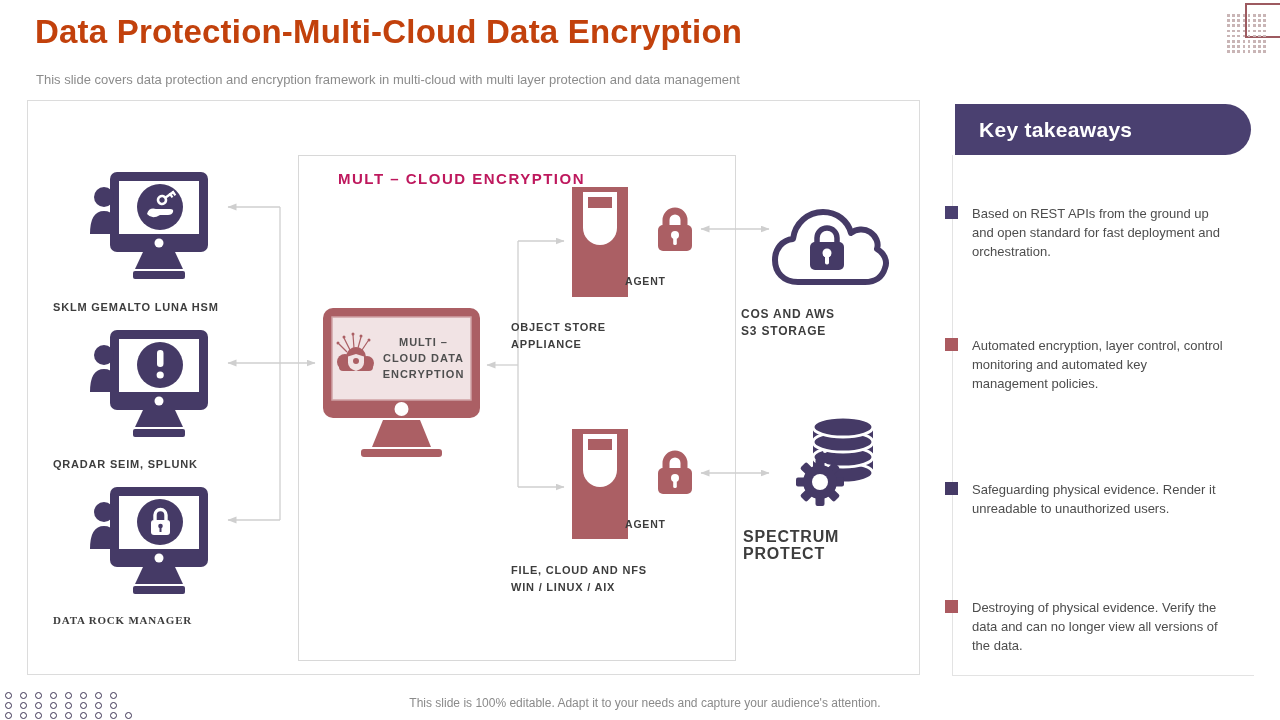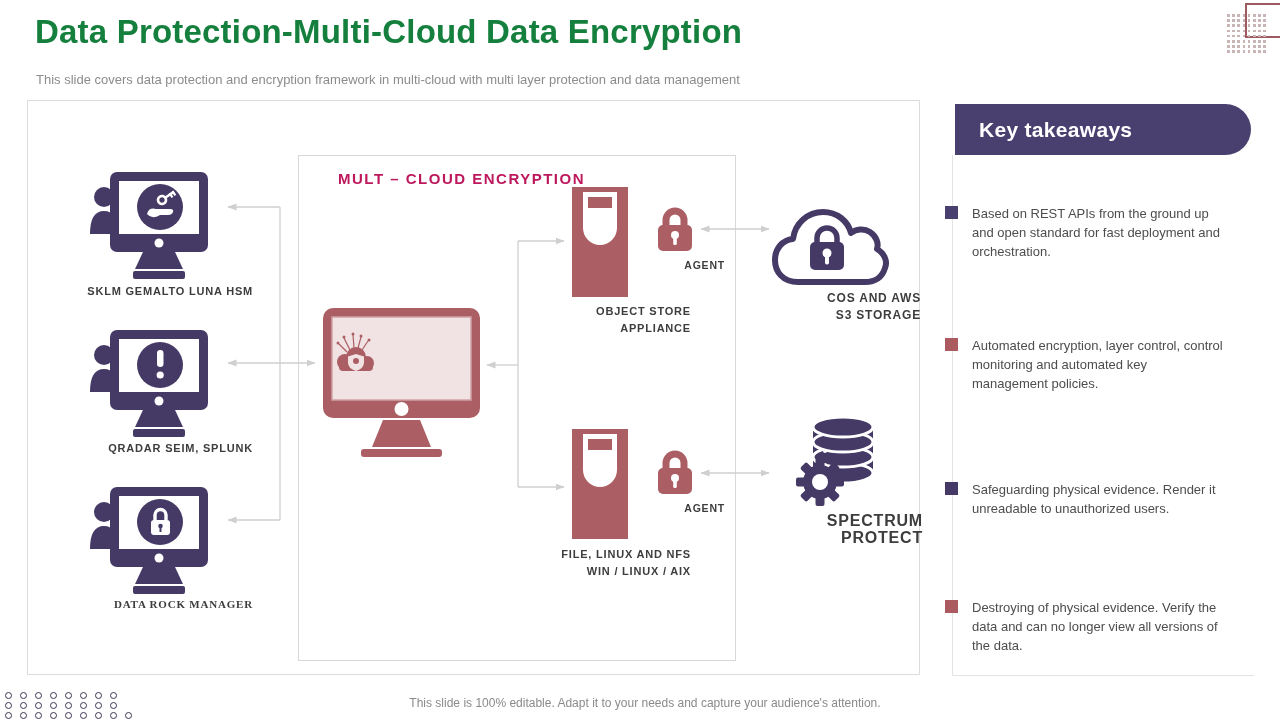--- a/index.html
+++ b/index.html
@@ -4,26 +4,26 @@
 <style>
   html,body{margin:0;padding:0;}
   body{
     position:relative;width:1280px;height:720px;overflow:hidden;
     background:#ffffff;font-family:"Liberation Sans",sans-serif;
     --navy:#453a66;--maroon:#ab5f64;--pill:#4a4070;--pink:#f1e3e4;--arrow:#cfcfcf;
   }
   .abs{position:absolute;}
   .f-navy{fill:var(--navy);} .f-maroon{fill:var(--maroon);} .f-white{fill:#ffffff;} .f-pink{fill:var(--pink);}
   .s-navy{stroke:var(--navy);} .s-maroon{stroke:var(--maroon);}
-  .title{left:35px;top:13px;font-size:33px;font-weight:700;color:#15803d;letter-spacing:.2px;}
+  .title{left:35px;top:13px;font-size:33px;font-weight:700;color:#c2410c;letter-spacing:.2px;}
   .subtitle{left:36px;top:72px;font-size:13px;color:#8c8c8c;}
   .outer-box{left:27px;top:100px;width:891px;height:573px;border:1px solid #dcdcdc;background:#fff;}
   .inner-box{left:298px;top:155px;width:436px;height:504px;border:1px solid #d8d8d8;}
   .inner-title{left:338px;top:170px;font-size:15px;font-weight:700;letter-spacing:1.5px;color:#be185d;}
-  .dlabel{font-size:11px;font-weight:700;letter-spacing:.8px;color:#3d3d3d;text-align:right;line-height:17px;}
+  .dlabel{font-size:11px;font-weight:700;letter-spacing:.8px;color:#3d3d3d;text-align:left;line-height:17px;margin-top:16px;}
   .overlay-svg{left:0;top:0;pointer-events:none;}
   .screen-content{left:334px;top:322px;width:135px;height:72px;display:flex;align-items:center;}
   .screen-text{flex:1;font-size:11px;font-weight:700;letter-spacing:1px;color:#4f4f4f;text-align:center;line-height:16px;}
   .kt-pill{left:955px;top:104px;width:296px;height:51px;background:var(--pill);
     border-radius:0 26px 26px 0;display:flex;align-items:center;padding-left:24px;box-sizing:border-box;text-align:center;}
   .kt-title{color:#ffffff;font-size:21px;font-weight:700;letter-spacing:.3px;}
   .kt-panel{left:952px;top:155px;width:301px;height:520px;border-left:1px solid #e3e3e3;border-bottom:1px solid #e3e3e3;}
   .kt-item-text{position:absolute;left:972px;width:252px;font-size:13px;color:#4d4d4d;line-height:19px;}
   .kt-bullet{position:absolute;left:945px;width:13px;height:13px;}
   .footer{left:390px;top:696px;width:510px;text-align:center;font-size:12px;color:#8a8a8a;}
@@ -207,39 +207,40 @@
         <circle cx="35" cy="8" r="1.5"></circle>
         <circle cx="4" cy="11" r="1.5"></circle>
       <circle cx="11" cy="30" r="8"></circle>
         <circle cx="22" cy="25" r="10"></circle>
         <circle cx="33" cy="31" r="7"></circle>
       <rect x="5" y="29" width="34" height="10" rx="4"></rect>
     </g>
     <path class="f-pink" d="M22 22 l8 2.5 v6 q0 6 -8 8.5 q-8 -2.5 -8 -8.5 v-6 z"></path>
     <circle class="f-maroon" cx="22" cy="29" r="3"></circle>
   </svg>
+  <div class="screen-text">MULTI – CLOUD DATA ENCRYPTION</div>
 </div>
 
 <svg class="abs" style="left:572px;top:187px;" width="56" height="110" viewBox="0 0 56 110">
   <rect class="f-maroon" width="56" height="110"></rect>
   <path class="f-white" d="M11 5 h34 v36 a17 17 0 0 1 -34 0 z"></path>
   <rect class="f-maroon" x="16" y="10" width="24" height="11"></rect>
 </svg>
 <div class="abs dlabel" style="left:511px;top:303px;width:180px;">
   <div>OBJECT STORE</div>
   <div>APPLIANCE</div>
 </div>
 
 <svg class="abs" style="left:572px;top:429px;" width="56" height="110" viewBox="0 0 56 110">
   <rect class="f-maroon" width="56" height="110"></rect>
   <path class="f-white" d="M11 5 h34 v36 a17 17 0 0 1 -34 0 z"></path>
   <rect class="f-maroon" x="16" y="10" width="24" height="11"></rect>
 </svg>
 <div class="abs dlabel" style="left:511px;top:546px;width:180px;">
-  <div>FILE, LINUX AND NFS</div>
+  <div>FILE, CLOUD AND NFS</div>
   <div>WIN / LINUX / AIX</div>
 </div>
 
 <svg class="abs" style="left:656px;top:206px;" width="38" height="46" viewBox="0 0 38 46">
   <path class="s-maroon" fill="none" stroke-width="7" d="M10 20 v-6 a9 9 0 0 1 18 0 v6"></path>
   <rect class="f-maroon" x="2" y="19" width="34" height="26" rx="5"></rect>
   <circle class="f-white" cx="19" cy="29" r="4"></circle>
   <rect class="f-white" x="17.2" y="31" width="3.6" height="8" rx="1.6"></rect>
 </svg>
 <div class="abs dlabel" style="left:625px;top:257px;width:100px;font-size:10.5px;">AGENT</div>

